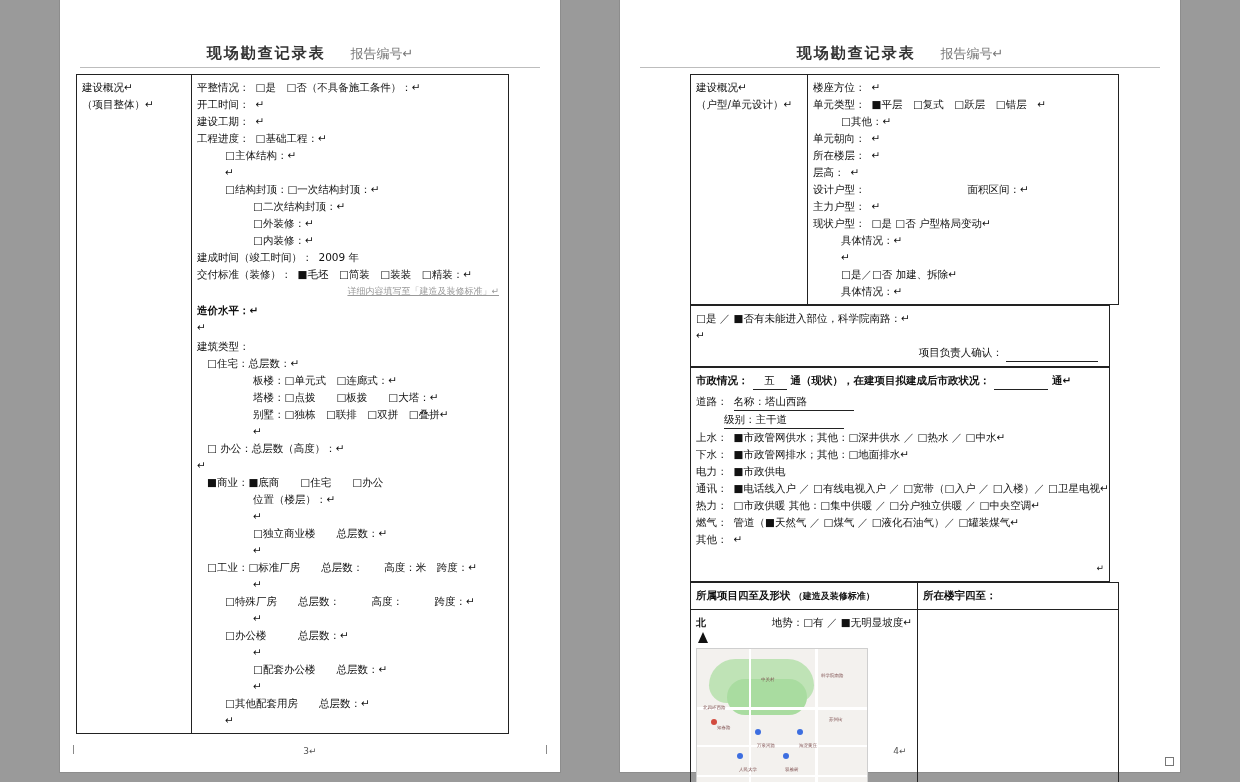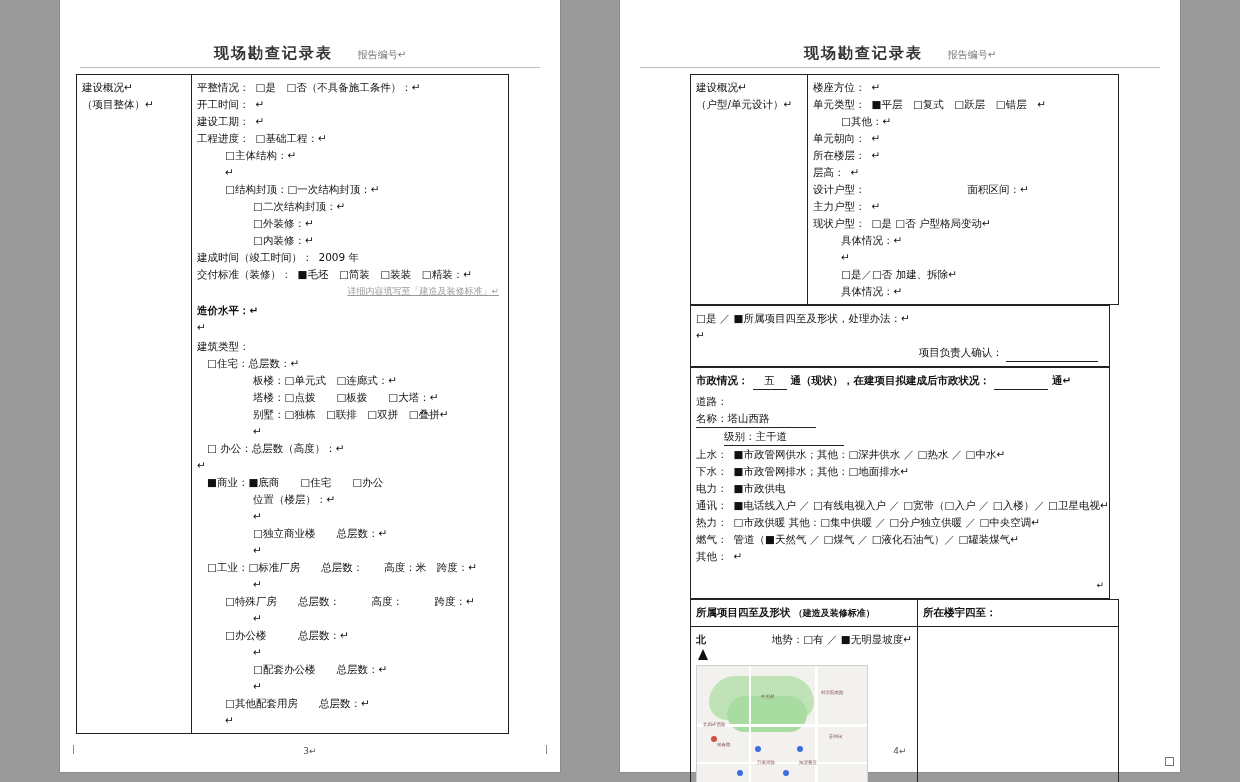--- a/index.html
+++ b/index.html
@@ -3,21 +3,21 @@
 <meta charset="utf-8">
 <style>
   html,body{margin:0;padding:0;background:#9a9a9a;}
   body{width:1240px;height:782px;overflow:hidden;font-family:"DejaVu Sans","Liberation Sans",sans-serif;}
   .workspace{position:relative;width:1240px;height:782px;background:#9a9a9a;}
   .page{position:absolute;top:0;background:#ffffff;box-shadow:0 0 0 1px #8d8d8d;}
   #page-left{left:60px;width:500px;height:772px;}
   #page-right{left:620px;width:560px;height:772px;}
   .doc-title{text-align:center;font-size:15px;color:#333;letter-spacing:2px;padding-top:44px;}
   .doc-title .t{font-weight:bold;}
-  .doc-title .code{font-size:10px;color:#777;margin-left:18px;letter-spacing:0;}
+  .doc-title .code{font-size:13px;color:#777;margin-left:18px;letter-spacing:0;}
   .hr{border-bottom:1px solid #bdbdbd;margin:4px 20px 0 20px;}
   table.form{border-collapse:collapse;font-size:10.5px;color:#111;table-layout:fixed;}
   table.form td{border:1px solid #222;vertical-align:top;padding:4px 5px;line-height:17px;}
   .row{display:flex;align-items:flex-start;flex-wrap:nowrap;}
   .row .k{white-space:nowrap;margin-right:6px;}
   .row .v{white-space:nowrap;}
   .ind1{padding-left:0px;}
   .ind2{padding-left:28px;}
   .ind3{padding-left:56px;}
   .small{font-size:9px;}
@@ -189,21 +189,21 @@
           <div class="ind2">具体情况：↵</div>
         </td>
       </tr>
     </tbody>
       </table>
 
     <table class="form" style="margin:0 70px 0 70px;width:420px;">
       <tbody>
           <tr>
         <td style="height:48px;">
-          <div>□是 ／ ■所属项目四至及形状，处理办法：↵</div>
+          <div>□是 ／ ■否有未能进入部位，科学院南路：↵</div>
           <div>↵</div>
           <div style="text-align:right;padding-right:6px;">
             <span>项目负责人确认：</span>
             <span class="ul long">　　　　　　</span>
           </div>
         </td>
       </tr>
     </tbody>
       </table>
 
@@ -211,21 +211,21 @@
       <tbody>
           <tr>
         <td>
           <div class="row">
             <span class="bold">市政情况：</span>
             <span class="ul" style="min-width:34px;margin:0 4px;">五</span>
             <span class="bold">通（现状），在建项目拟建成后市政状况：</span>
             <span class="ul" style="min-width:54px;margin:0 4px;">　　　　</span>
             <span class="bold">通↵</span>
           </div>
-          <div class="row" style="padding-top:3px;flex-direction:column;">
+          <div class="row" style="padding-top:3px;">
             <span class="k">道路：</span>
             <span class="v ul" style="min-width:120px;text-align:left;">名称：塔山西路</span>
           </div>
           <div class="ind2">
             <span class="ul" style="min-width:120px;text-align:left;">级别：主干道</span>
           </div>
           <div class="row">
             <span class="k">上水：</span>
             <span class="v">■市政管网供水；其他：□深井供水 ／ □热水 ／ □中水↵</span>
           </div>

